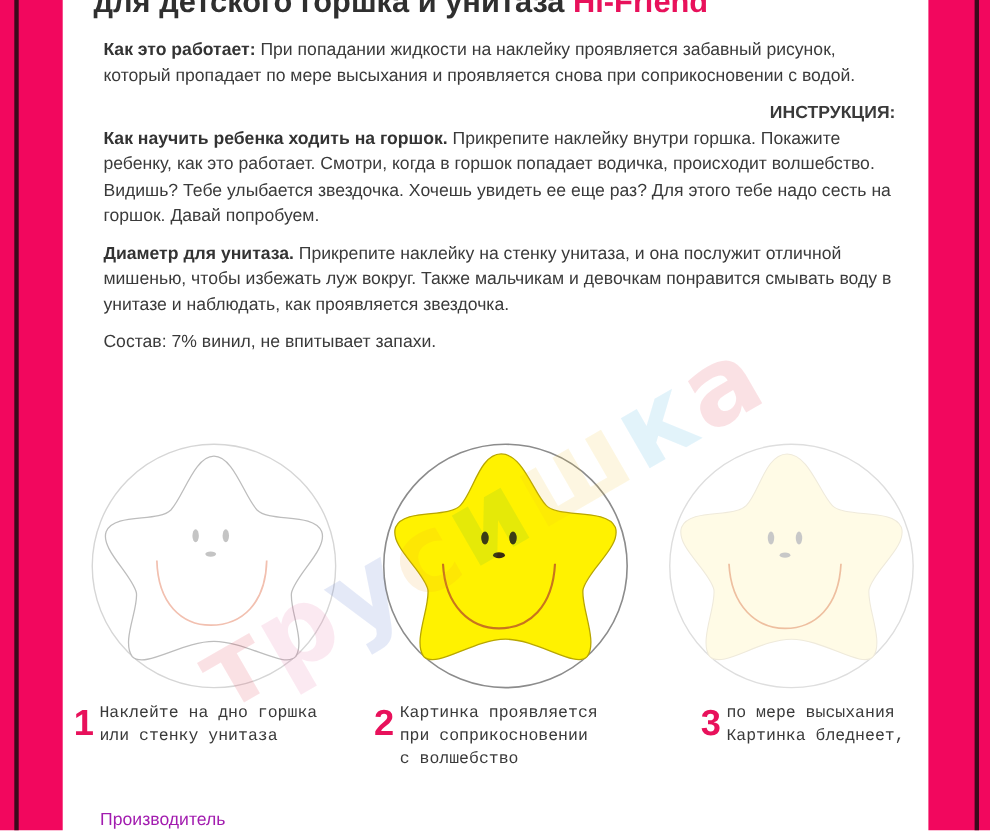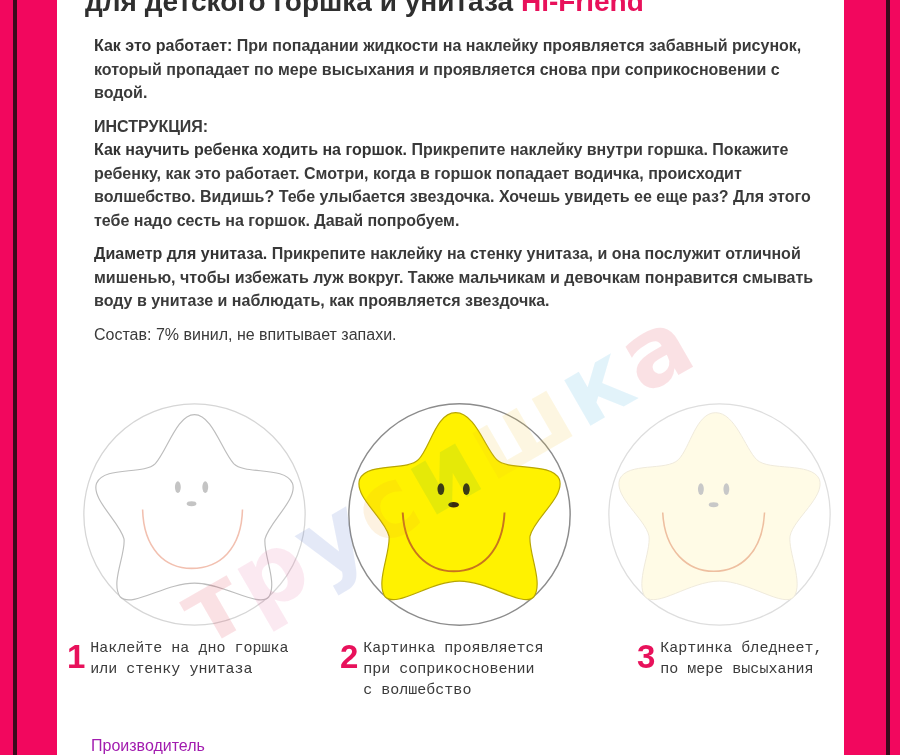--- a/index.html
+++ b/index.html
@@ -37,23 +37,23 @@
   .page {
     position: absolute; left: 57px; right: 56px; top: 0; bottom: 0;
   }
   .title {
     position: absolute; top: -14px; left: 28px; white-space: nowrap;
     font-size: 28px; font-weight: bold; color: #2f2f2f;
   }
   .title .brand { color: #e8115b; }
 
   .content { position: absolute; left: 37px; top: 34px; width: 720px; font-size: 16px; line-height: 23.5px; }
-  .content p { margin: 0 0 10px 0; font-weight: bold; }
+  .content p { margin: 0 0 10px 0; }
   .content b { color: #333; }
-  .heading { font-weight: bold; }
+  .heading { font-weight: bold; text-align: right; }
 
   .stars { position: absolute; top: 397px; left: 0; right: 0; height: 230px; }
   .star-wrap { position: absolute; top: 0; width: 235px; height: 235px; }
   .star-wrap svg { width: 100%; height: 100%; display: block; }
 
   .steps { position: absolute; top: 638px; left: 0; right: 0; }
   .step { position: absolute; display: flex; align-items: flex-start; }
   .step .num {
     font-size: 33px; font-weight: bold; color: #e8115b; line-height: 30px;
     margin-right: 5px; margin-top: 4px;
@@ -144,22 +144,22 @@
       <span class="num">2</span>
       <div class="text">
         <div>Картинка проявляется</div>
         <div>при соприкосновении</div>
         <div>с волшебство</div>
       </div>
     </div>
     <div class="step" style="left:580px;">
       <span class="num">3</span>
       <div class="text">
+        <div>по мере высыхания</div>
         <div>Картинка бледнеет,</div>
-        <div>по мере высыхания</div>
       </div>
     </div>
   </div>
 
   <div class="manufacturer">Производитель</div>
 </div>
 
 <div class="watermark" style="left:150px; top:420px; transform:rotate(-30deg);">
   <span>т</span><span>р</span><span>у</span><span>с</span><span>и</span><span>ш</span><span>к</span><span>а</span>
 </div>

